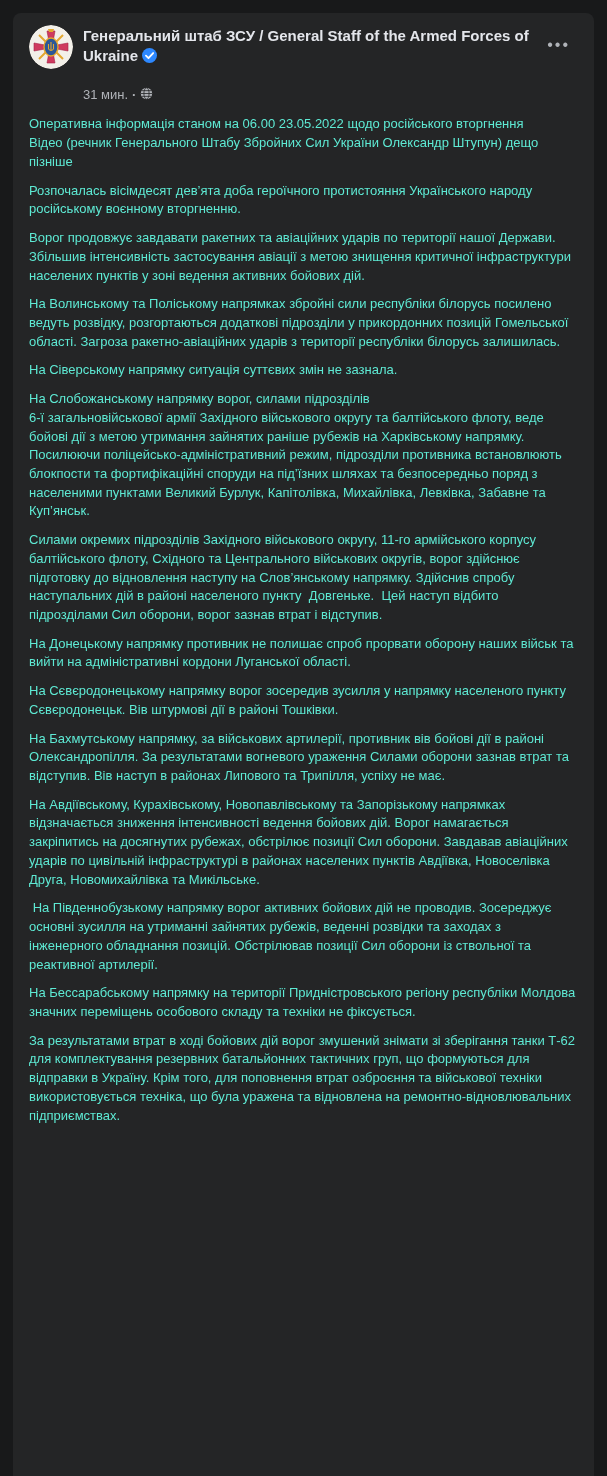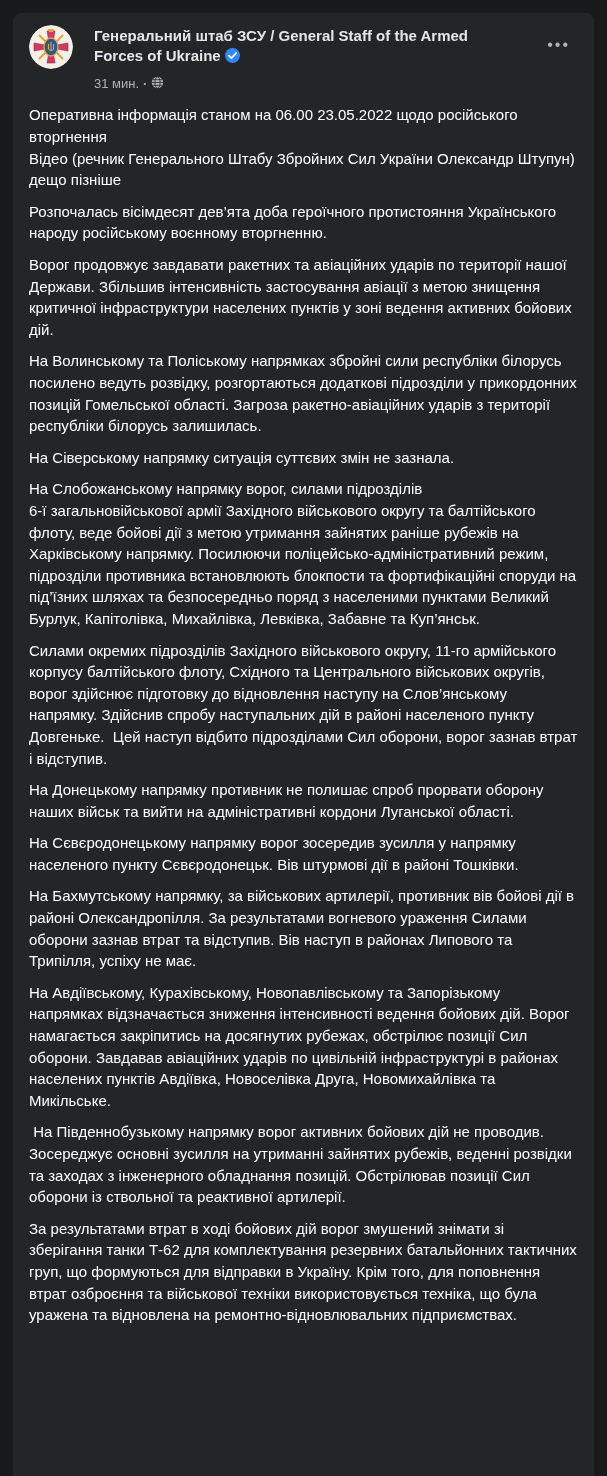--- a/index.html
+++ b/index.html
@@ -16,21 +16,21 @@
     background: #242526;
     width: 581px;
     margin: 13px 0 0 13px;
     border-radius: 8px 8px 0 0;
     min-height: 1463px;
   }
   .post-header {
     display: flex;
     align-items: flex-start;
     padding: 12px 16px 8px 16px;
-    gap: 21px;
+    gap: 10px;
     justify-content: space-between;
   }
   .avatar {
     width: 44px;
     height: 44px;
     border-radius: 50%;
     flex: 0 0 44px;
     overflow: hidden;
     cursor: pointer;
   }
@@ -44,21 +44,21 @@
   }
   .verified {
     display: inline-block;
     vertical-align: -2px;
     margin-left: 4px;
   }
   .meta-row {
     display: flex;
     align-items: center;
     gap: 4px;
-    margin-top: 8px;
+    margin-top: 19px;
     color: #b0b3b8;
     font-size: 13px;
     line-height: 1.2;
   }
   .meta-row .dot-sep { font-weight: 700; }
   .globe { display: inline-block; vertical-align: middle; }
   .menu-button {
     flex: 0 0 auto;
     color: #b0b3b8;
     font-size: 16px;
@@ -67,22 +67,22 @@
     margin-top: 6px;
     border-radius: 50%;
     cursor: pointer;
     user-select: none;
     line-height: 1;
   }
   .post-content {
     padding: 4px 16px 16px 16px;
   }
   .para {
-    color: #ffffff;
-    font-size: 15px;
+    color: #5eead4;
+    font-size: 13px;
     line-height: 1.44;
     white-space: pre-wrap;
     margin-bottom: 10px;
   }
   .para:last-child { margin-bottom: 12px; }
 </style>
 </head>
 <body>
 
 <div class="card">
@@ -153,16 +153,17 @@
       <div class="para">На Волинському та Поліському напрямках збройні сили республіки білорусь посилено ведуть розвідку, розгортаються додаткові підрозділи у прикордонних позицій Гомельської області. Загроза ракетно-авіаційних ударів з території республіки білорусь залишилась.</div>
       <div class="para">На Сіверському напрямку ситуація суттєвих змін не зазнала.</div>
       <div class="para">На Слобожанському напрямку ворог, силами підрозділів
 6-ї загальновійськової армії Західного військового округу та балтійського флоту, веде бойові дії з метою утримання зайнятих раніше рубежів на Харківському напрямку. Посилюючи поліцейсько-адміністративний режим, підрозділи противника встановлюють блокпости та фортифікаційні споруди на під’їзних шляхах та безпосередньо поряд з населеними пунктами Великий Бурлук, Капітолівка, Михайлівка, Левківка, Забавне та Куп’янськ.</div>
       <div class="para">Силами окремих підрозділів Західного військового округу, 11-го армійського корпусу балтійського флоту, Східного та Центрального військових округів, ворог здійснює підготовку до відновлення наступу на Слов’янському напрямку. Здійснив спробу наступальних дій в районі населеного пункту  Довгеньке.  Цей наступ відбито підрозділами Сил оборони, ворог зазнав втрат і відступив.</div>
       <div class="para">На Донецькому напрямку противник не полишає спроб прорвати оборону наших військ та вийти на адміністративні кордони Луганської області.</div>
       <div class="para">На Сєвєродонецькому напрямку ворог зосередив зусилля у напрямку населеного пункту Сєвєродонецьк. Вів штурмові дії в районі Тошківки.</div>
       <div class="para">На Бахмутському напрямку, за військових артилерії, противник вів бойові дії в районі Олександропілля. За результатами вогневого ураження Силами оборони зазнав втрат та відступив. Вів наступ в районах Липового та Трипілля, успіху не має.</div>
       <div class="para">На Авдіївському, Курахівському, Новопавлівському та Запорізькому напрямках відзначається зниження інтенсивності ведення бойових дій. Ворог намагається закріпитись на досягнутих рубежах, обстрілює позиції Сил оборони. Завдавав авіаційних ударів по цивільній інфраструктурі в районах населених пунктів Авдіївка, Новоселівка Друга, Новомихайлівка та Микільське.</div>
       <div class="para"> На Південнобузькому напрямку ворог активних бойових дій не проводив. Зосереджує основні зусилля на утриманні зайнятих рубежів, веденні розвідки та заходах з інженерного обладнання позицій. Обстрілював позиції Сил оборони із ствольної та реактивної артилерії.</div>
+      <div class="para">На Бессарабському напрямку на території Придністровського регіону республіки Молдова значних переміщень особового складу та техніки не фіксується.</div>
       <div class="para">За результатами втрат в ході бойових дій ворог змушений знімати зі зберігання танки Т-62 для комплектування резервних батальйонних тактичних груп, що формуються для відправки в Україну. Крім того, для поповнення втрат озброєння та військової техніки використовується техніка, що була уражена та відновлена на ремонтно-відновлювальних підприємствах.</div>
     </div>
 
 </div>
 
 </body></html>

